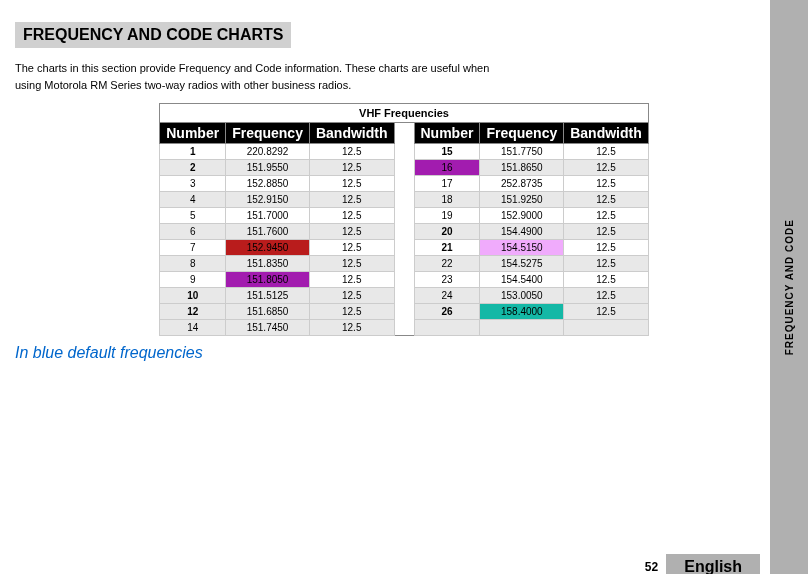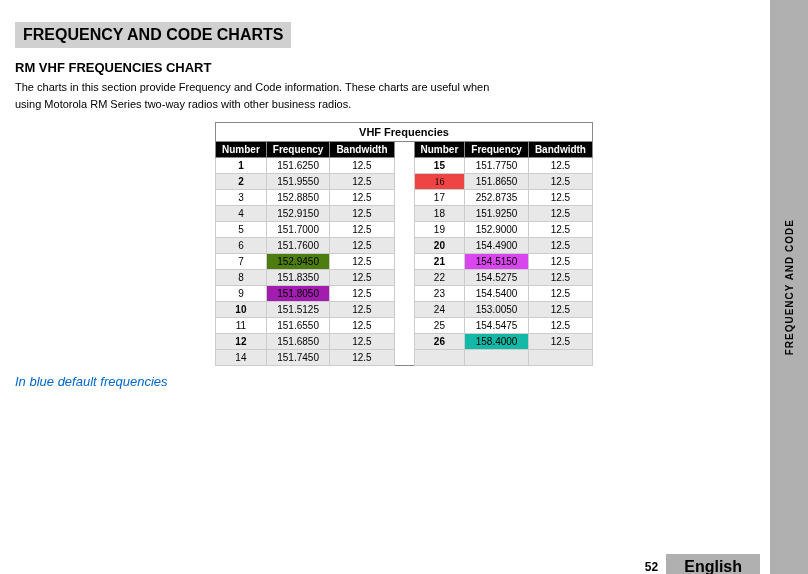--- a/index.html
+++ b/index.html
@@ -66,21 +66,21 @@
       padding: 3px 8px;
       border: 1px solid #888;
     }
 
     .freq-table th {
       background: #000;
       color: #fff;
       padding: 2px 6px;
       text-align: left;
       font-weight: bold;
-      font-size: 10px;
+      font-size: 14px;
       border: 1px solid #888;
     }
 
     .freq-table td {
       padding: 2px 8px;
       text-align: center;
       border: 1px solid #ccc;
       color: #000;
       font-size: 10px;
     }
@@ -90,21 +90,21 @@
     }
     .freq-table tr:nth-child(odd) td {
       background: #fff;
     }
 
     .num-blue { color: #0000cc; font-weight: bold; }
     .freq-blue { color: #0000cc; }
 
     .note-blue {
       color: #0066cc;
-      font-size: 13px;
+      font-size: 16px;
       font-style: italic;
       margin-top: 4px;
     }
 
     
     .sidebar {
       position: absolute;
       top: 0; right: 0;
       width: 38px;
       height: 574px;
@@ -151,21 +151,20 @@
       font-weight: bold;
       color: #000;
     }
   </style>
 </head>
 <body>
 
 <div class="main-content">
   <div class="page-title">FREQUENCY AND CODE CHARTS</div>
 
-  <div class="section-title">RM VHF FREQUENCIES CHART</div>
 
   <div class="section-desc">
     <span>The charts in this section provide Frequency and Code information. These charts are useful when</span><br>
     <span>using Motorola RM Series two-way radios with other business radios.</span>
   </div>
 
   <div class="table-container">
     <table class="freq-table">
       <thead>
         <tr>
@@ -177,33 +176,33 @@
           <th>Bandwidth</th>
           <th style="width:20px; background:#fff; border:none;"></th>
           <th>Number</th>
           <th>Frequency</th>
           <th>Bandwidth</th>
         </tr>
       </thead>
       <tbody id="table-body">
       <tr>
       <td style="background:#fff;" class="num-blue">1</td>
-      <td style="background:#fff;" class="freq-blue">151.6250</td>
+      <td style="background:#fff;" class="freq-blue">220.8292</td>
       <td style="background:#fff;">12.5</td>
       <td style="background:#fff; border:none; width:20px;"></td>
       <td style="background:#fff;" class="num-blue">15</td>
       <td style="background:#fff;" class="freq-blue">151.7750</td>
       <td style="background:#fff;">12.5</td>
     </tr>
           <tr>
       <td style="background:#e8e8e8;" class="num-blue">2</td>
       <td style="background:#e8e8e8;" class="freq-blue">151.9550</td>
       <td style="background:#e8e8e8;">12.5</td>
       <td style="background:#fff; border:none; width:20px;"></td>
-      <td style="background:#ef4444;font-family:Liberation Serif, serif;" class="">16</td>
+      <td style="background:#a21caf;" class="">16</td>
       <td style="background:#e8e8e8;" class="">151.8650</td>
       <td style="background:#e8e8e8;">12.5</td>
     </tr>
           <tr>
       <td style="background:#fff;" class="">3</td>
       <td style="background:#fff;" class="">152.8850</td>
       <td style="background:#fff;">12.5</td>
       <td style="background:#fff; border:none; width:20px;"></td>
       <td style="background:#fff;" class="">17</td>
       <td style="background:#fff;" class="">252.8735</td>
@@ -231,25 +230,25 @@
       <td style="background:#e8e8e8;" class="">6</td>
       <td style="background:#e8e8e8;" class="">151.7600</td>
       <td style="background:#e8e8e8;">12.5</td>
       <td style="background:#fff; border:none; width:20px;"></td>
       <td style="background:#e8e8e8;" class="num-blue">20</td>
       <td style="background:#e8e8e8;" class="freq-blue">154.4900</td>
       <td style="background:#e8e8e8;">12.5</td>
     </tr>
           <tr>
       <td style="background:#fff;" class="">7</td>
-      <td style="background:#4d7c0f;" class="">152.9450</td>
+      <td style="background:#b91c1c;" class="">152.9450</td>
       <td style="background:#fff;">12.5</td>
       <td style="background:#fff; border:none; width:20px;"></td>
       <td style="background:#fff;" class="num-blue">21</td>
-      <td style="background:#d946ef;" class="freq-blue">154.5150</td>
+      <td style="background:#f0abfc;" class="freq-blue">154.5150</td>
       <td style="background:#fff;">12.5</td>
     </tr>
           <tr>
       <td style="background:#e8e8e8;" class="">8</td>
       <td style="background:#e8e8e8;" class="">151.8350</td>
       <td style="background:#e8e8e8;">12.5</td>
       <td style="background:#fff; border:none; width:20px;"></td>
       <td style="background:#e8e8e8;" class="">22</td>
       <td style="background:#e8e8e8;" class="">154.5275</td>
       <td style="background:#e8e8e8;">12.5</td>
@@ -264,29 +263,20 @@
       <td style="background:#fff;">12.5</td>
     </tr>
           <tr>
       <td style="background:#e8e8e8;" class="num-blue">10</td>
       <td style="background:#e8e8e8;" class="freq-blue">151.5125</td>
       <td style="background:#e8e8e8;">12.5</td>
       <td style="background:#fff; border:none; width:20px;"></td>
       <td style="background:#e8e8e8;" class="">24</td>
       <td style="background:#e8e8e8;" class="">153.0050</td>
       <td style="background:#e8e8e8;">12.5</td>
-    </tr>
-          <tr>
-      <td style="background:#fff;" class="">11</td>
-      <td style="background:#fff;" class="">151.6550</td>
-      <td style="background:#fff;">12.5</td>
-      <td style="background:#fff; border:none; width:20px;"></td>
-      <td style="background:#fff;" class="">25</td>
-      <td style="background:#fff;" class="">154.5475</td>
-      <td style="background:#fff;">12.5</td>
     </tr>
           <tr>
       <td style="background:#e8e8e8;" class="num-blue">12</td>
       <td style="background:#e8e8e8;" class="freq-blue">151.6850</td>
       <td style="background:#e8e8e8;">12.5</td>
       <td style="background:#fff; border:none; width:20px;"></td>
       <td style="background:#e8e8e8;" class="num-blue">26</td>
       <td style="background:#14b8a6;" class="freq-blue">158.4000</td>
       <td style="background:#e8e8e8;">12.5</td>
     </tr>

